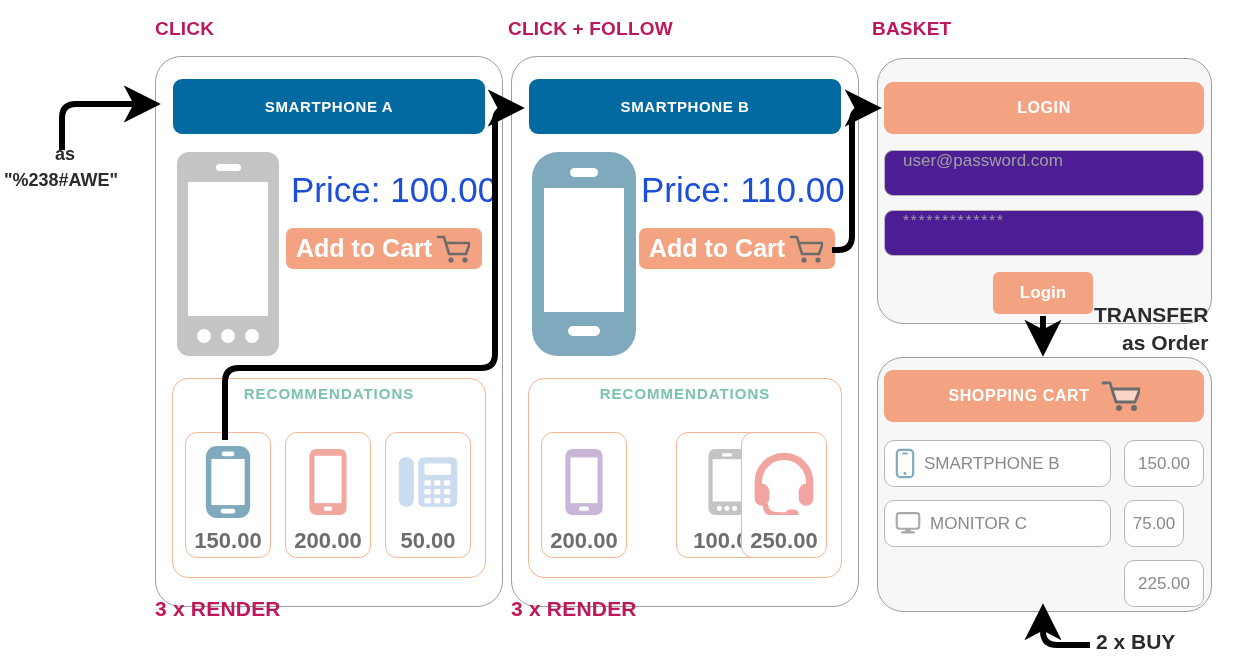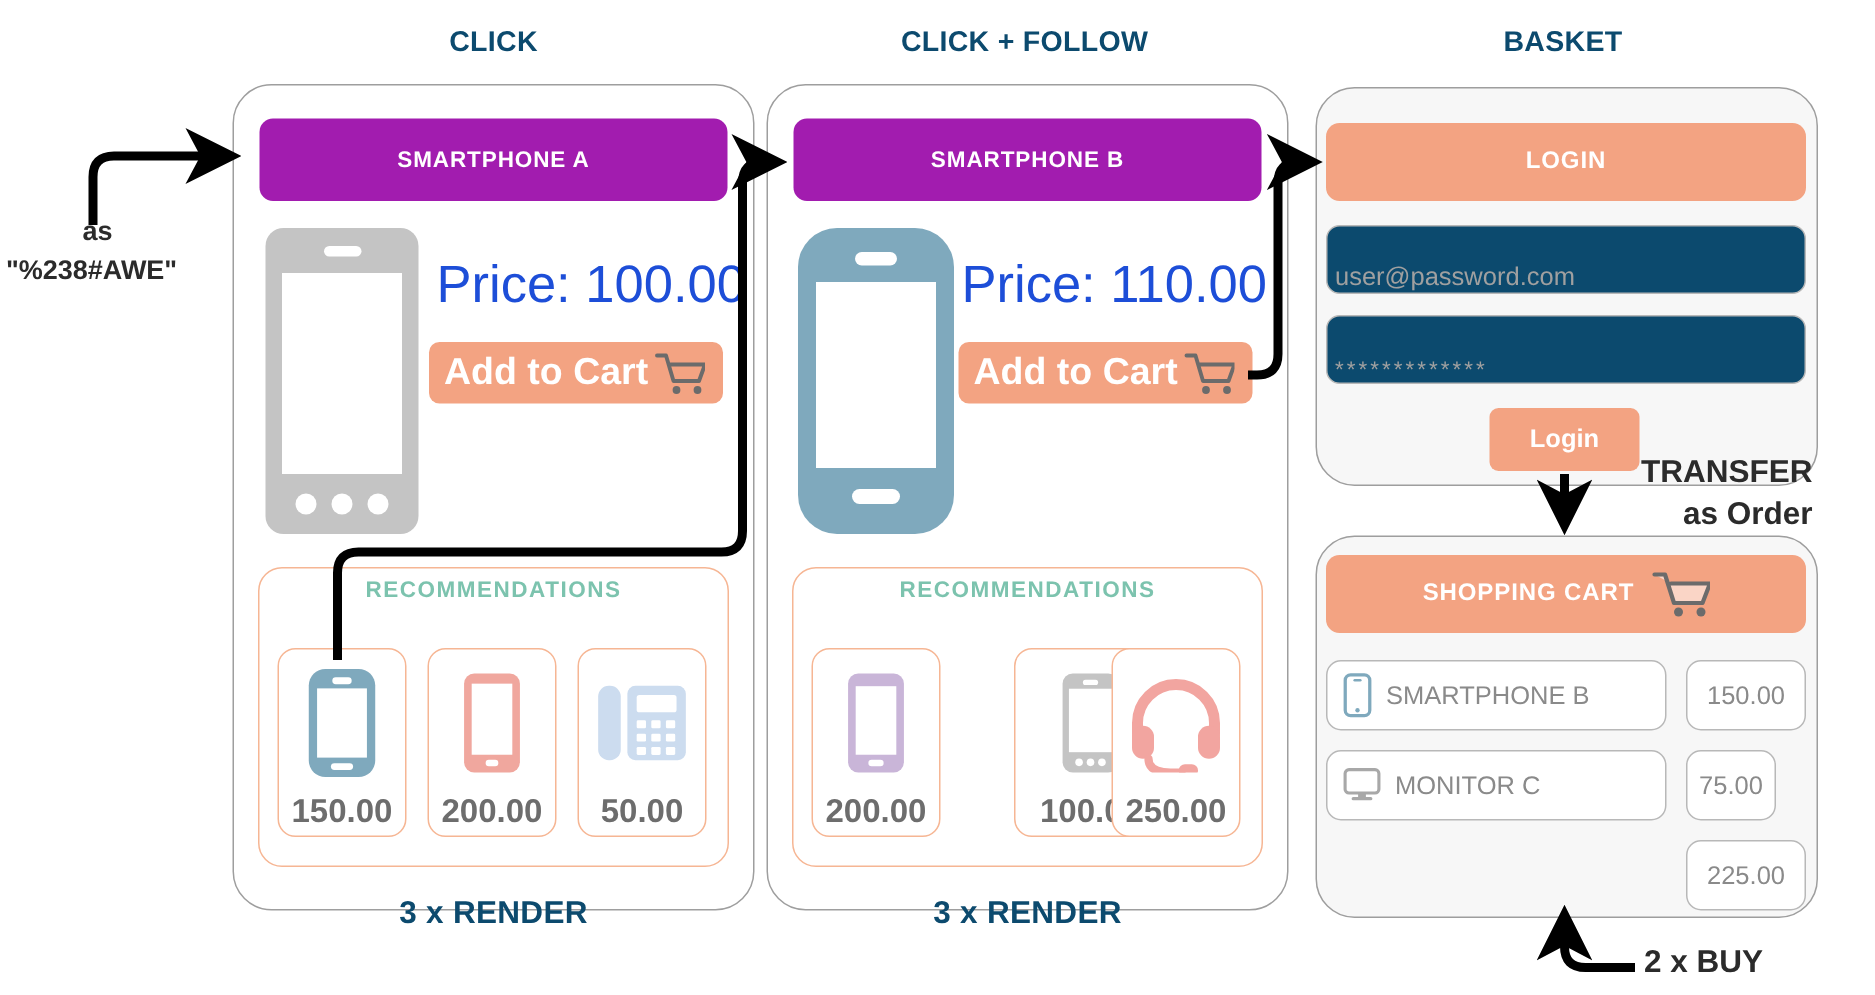--- a/index.html
+++ b/index.html
@@ -6,37 +6,37 @@
   body{
     width:1250px;height:663px;background:#ffffff;
     font-family:"Liberation Sans", sans-serif;
     position:relative;overflow:hidden;
   }
   #stage{position:absolute;inset:0;}
   .abs{position:absolute;}
 
   
   .step-label{
-    font-size:19px;font-weight:bold;color:#0c4a6e;letter-spacing:.2px;
-    text-align:center;white-space:nowrap;
+    font-size:19px;font-weight:bold;color:#be185d;letter-spacing:.2px;
+    text-align:left;white-space:nowrap;
   }
 
   
   .panel{
     position:absolute;border:1.6px solid #9e9e9e;border-radius:26px;
     background:#ffffff;box-sizing:border-box;
   }
   .panel.grey{background:#f7f7f7;}
 
   
   .bar{
     position:absolute;border-radius:9px;display:flex;align-items:center;
     justify-content:center;color:#ffffff;font-weight:bold;box-sizing:border-box;
   }
-  .bar.teal{background:#a21caf;font-size:15px;letter-spacing:.6px;}
+  .bar.teal{background:#0369a1;font-size:15px;letter-spacing:.6px;}
   .bar.orange{background:#f3a382;font-size:16px;letter-spacing:.6px;}
 
   
   .price{
     position:absolute;color:#1d4ed8;font-weight:normal;font-size:35px;white-space:nowrap;
   }
 
   
   .addcart{
     position:absolute;background:#f3a382;border-radius:7px;
@@ -57,22 +57,22 @@
     box-sizing:border-box;background:#ffffff;
     display:flex;flex-direction:column;align-items:center;justify-content:flex-end;
   }
   .rec-card .svgwrap{flex:1;display:flex;align-items:center;justify-content:center;width:100%;}
   .rec-price{
     font-size:22px;font-weight:bold;color:#6d6d6d;line-height:1;padding-bottom:5px;
   }
 
   
   .inputbox{
-    position:absolute;border:1.3px solid #b8b8b8;border-radius:9px;background:#0c4a6e;
-    box-sizing:border-box;display:flex;align-items:flex-end;padding-left:5px;
+    position:absolute;border:1.3px solid #b8b8b8;border-radius:9px;background:#4c1d95;
+    box-sizing:border-box;display:flex;align-items:flex-start;padding-left:18px;
     color:#a0a0a0;font-size:17px;
   }
   .loginbtn{
     position:absolute;background:#f3a382;border-radius:6px;color:#fff;font-weight:bold;
     font-size:17px;display:flex;align-items:center;justify-content:center;box-sizing:border-box;
   }
 
   
   .cart-item{
     position:absolute;border:1.2px solid #b8b8b8;border-radius:10px;background:#fff;

